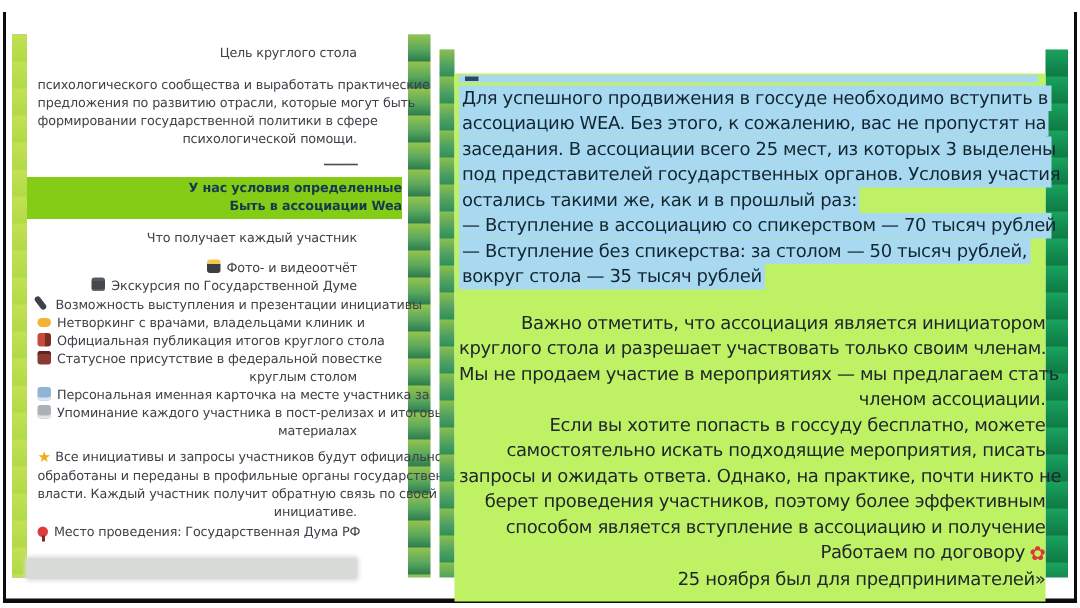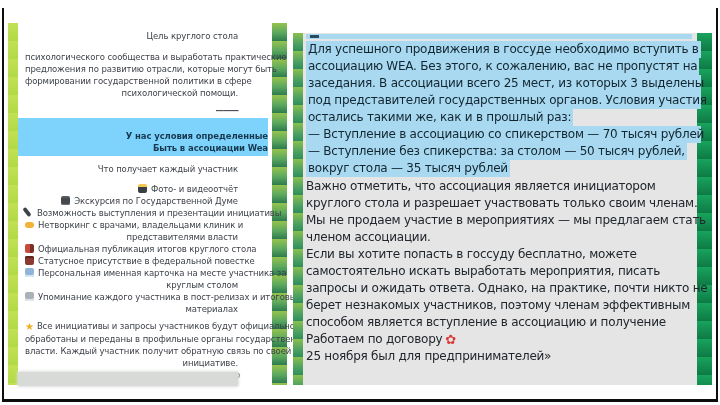--- a/index.html
+++ b/index.html
@@ -33,22 +33,22 @@
     background-image:linear-gradient(180deg,#1aa35c,#128a4f 60%,#0d7a44);}
 
   
   #left-content{position:absolute;left:10px;top:0;width:220px;height:362px;
     background:#ffffff;color:#3e4248;font-size:8.5px;line-height:12px;
     letter-spacing:-0.1px;padding:7px 0 0 7px;box-sizing:border-box;text-align:right;}
   .ln{white-space:nowrap;}
   #left-title{margin-bottom:9px;}
   #left-paragraph{margin-bottom:5px;}
   #left-divider{color:#4a4e54;font-weight:bold;letter-spacing:-1px;margin-bottom:2px;}
-  #left-highlight{margin-left:-7px;width:250px;background:#7dd3fc;
-    padding:12px 0 2px 7px;box-sizing:border-box;margin-bottom:7px;}
+  #left-highlight{margin-left:-7px;width:250px;background:#84cc16;
+    padding:2px 0 2px 7px;box-sizing:border-box;margin-bottom:7px;}
   #left-highlight .ln{font-weight:bold;color:#17394f;}
   #left-subtitle{margin-bottom:8px;}
   #benefit-list{margin-bottom:5px;}
   #left-notes{margin-bottom:1px;}
 
   
   .ic{display:inline-block;width:9px;height:9px;border-radius:2px;
     margin-right:4px;vertical-align:-1px;}
   .ic-camera{background:linear-gradient(180deg,#f2c94c 0 32%,#3a3f45 32% 100%);}
   .ic-building{background:linear-gradient(180deg,#555b61 0 25%,#45494e 25%);
@@ -64,27 +64,27 @@
   .ic-pin{width:7px;height:7px;border-radius:50%;background:#e03b3b;position:relative;}
   .ic-pin::after{content:"";position:absolute;left:3px;top:6px;width:2px;height:4px;background:#7a2a2a;}
   .ic-flower{width:auto;height:auto;border-radius:0;background:none;color:#d93a35;
     font-size:13px;margin:0 0 0 3px;vertical-align:-1px;}
 
   
   #redacted-bar{position:absolute;left:18px;top:372px;width:220px;height:14px;
     background:#d7dad7;border-radius:2px;box-shadow:0 0 3px 1px #dcdfdc;}
 
   
-  #right-content{position:absolute;left:10px;top:0;width:394px;height:352px;
-    background:#e5e5e5;color:#20262c;font-size:12px;line-height:17px;
+  #right-content{position:absolute;left:10px;top:16px;width:394px;height:352px;
+    background:#bef264;color:#20262c;font-size:12px;line-height:17px;
     letter-spacing:-0.25px;padding:0 0 0 3px;box-sizing:border-box;}
   #cutoff-line{height:5px;width:386px;background:#a9d9f1;margin:1px 0 2px 0;position:relative;}
   #cutoff-line::after{content:"";position:absolute;left:4px;top:1px;width:9px;height:3px;background:#2a4a5e;}
   .hl{width:max-content;max-width:391px;background:#a9d9f1;color:#122630;padding:0 2px;}
-  #right-body{margin-top:1px;}
+  #right-body{margin-top:14px;text-align:right;}
 </style>
 </head>
 <body>
 
 <div class="frame-edge" id="frame-left"></div>
 <div class="frame-edge" id="frame-right"></div>
 <div class="frame-edge" id="frame-bottom"></div>
 
 <div class="card" id="left-card">
   <div class="strip" id="left-strip-outer"></div>
@@ -107,25 +107,24 @@
       <div class="ln">Быть в ассоциации Wea</div>
     </div>
 
     <div class="ln" id="left-subtitle">Что получает каждый участник</div>
 
     <div id="benefit-list">
       <div class="ln"><span class="ic ic-camera"></span><span>Фото- и видеоотчёт</span></div>
       <div class="ln"><span class="ic ic-building"></span><span>Экскурсия по Государственной Думе</span></div>
       <div class="ln"><span class="ic ic-mic"></span><span>Возможность выступления и презентации инициативы</span></div>
       <div class="ln"><span class="ic ic-handshake"></span><span>Нетворкинг с врачами, владельцами клиник и</span></div>
-      <div class="ln"><span>представителями власти</span></div>
       <div class="ln"><span class="ic ic-megaphone"></span><span>Официальная публикация итогов круглого стола</span></div>
       <div class="ln"><span class="ic ic-briefcase"></span><span>Статусное присутствие в федеральной повестке</span></div>
+      <div class="ln"><span>круглым столом</span></div>
       <div class="ln"><span class="ic ic-idcard"></span><span>Персональная именная карточка на месте участника за</span></div>
-      <div class="ln"><span>круглым столом</span></div>
       <div class="ln"><span class="ic ic-news"></span><span>Упоминание каждого участника в пост-релизах и итоговых</span></div>
       <div class="ln"><span>материалах</span></div>
     </div>
 
     <div id="left-notes">
       <div class="ln"><span class="ic ic-star">★</span><span>Все инициативы и запросы участников будут официально</span></div>
       <div class="ln"><span>обработаны и переданы в профильные органы государственной</span></div>
       <div class="ln"><span>власти. Каждый участник получит обратную связь по своей</span></div>
       <div class="ln"><span>инициативе.</span></div>
     </div>
@@ -153,21 +152,21 @@
       <div class="ln hl">— Вступление без спикерства: за столом — 50 тысяч рублей,</div>
       <div class="ln hl">вокруг стола — 35 тысяч рублей</div>
     </div>
 
     <div id="right-body">
       <div class="ln">Важно отметить, что ассоциация является инициатором</div>
       <div class="ln">круглого стола и разрешает участвовать только своим членам.</div>
       <div class="ln">Мы не продаем участие в мероприятиях — мы предлагаем стать</div>
       <div class="ln">членом ассоциации.</div>
       <div class="ln">Если вы хотите попасть в госсуду бесплатно, можете</div>
-      <div class="ln">самостоятельно искать выработать мероприятия, писать</div>
+      <div class="ln">самостоятельно искать подходящие мероприятия, писать</div>
       <div class="ln">запросы и ожидать ответа. Однако, на практике, почти никто не</div>
-      <div class="ln">берет незнакомых участников, поэтому членам эффективным</div>
+      <div class="ln">берет проведения участников, поэтому более эффективным</div>
       <div class="ln">способом является вступление в ассоциацию и получение</div>
       <div class="ln"><span>Работаем по договору</span><span class="ic ic-flower">✿</span></div>
       <div class="ln">25 ноября был для предпринимателей»</div>
     </div>
   </div>
 </div>
 
 </body></html>

